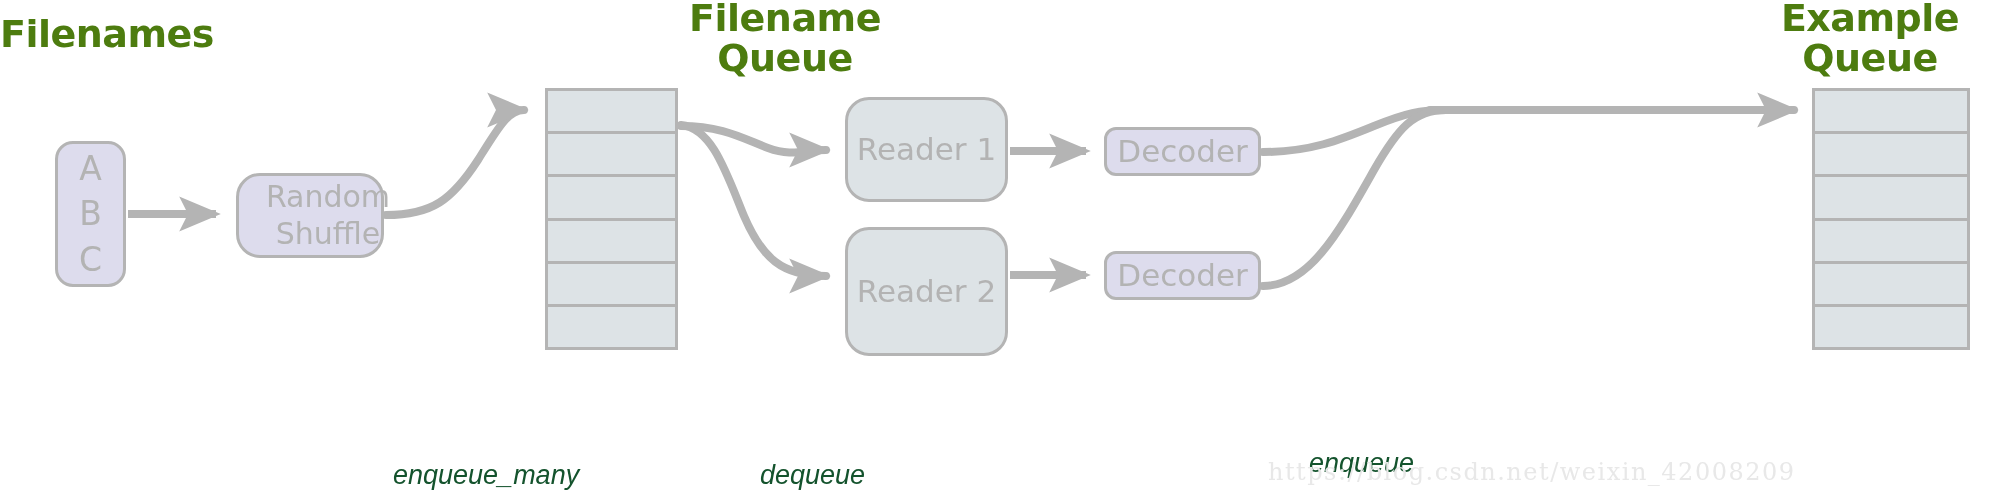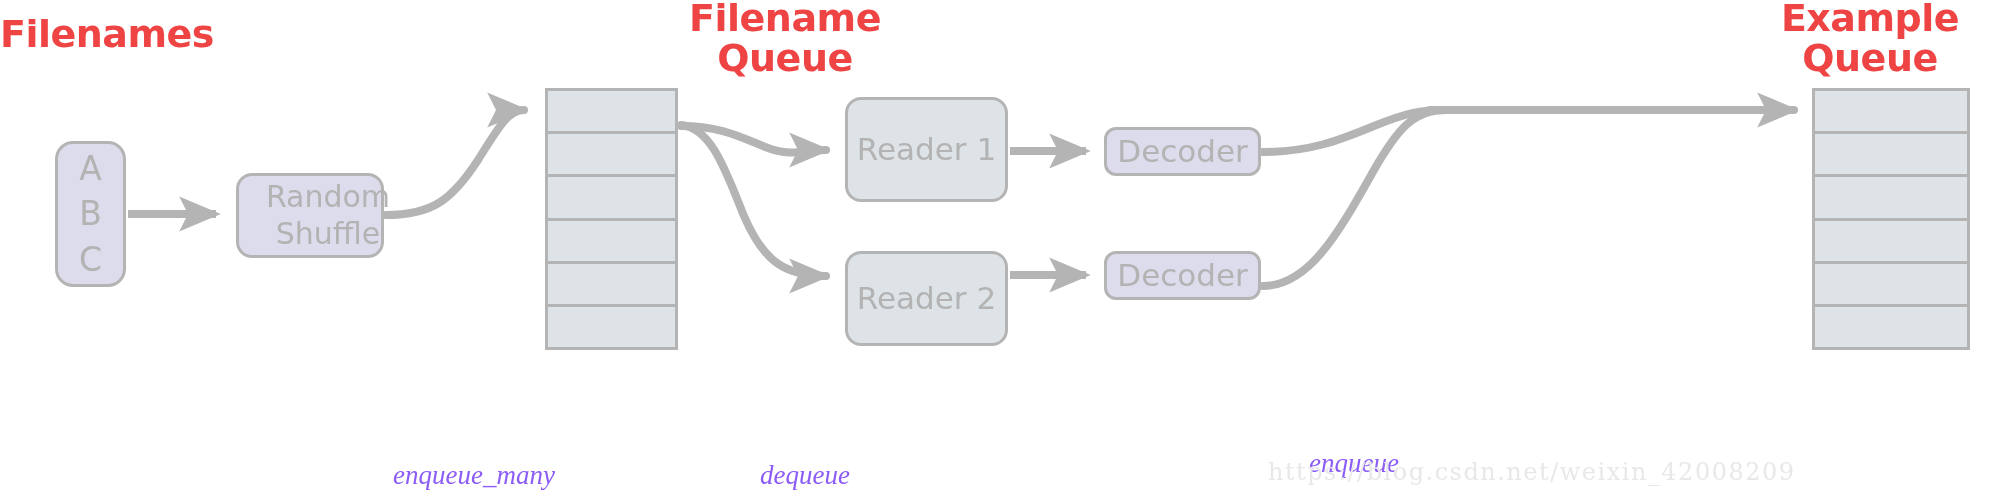--- a/index.html
+++ b/index.html
@@ -15,21 +15,21 @@
     overflow: hidden;
     font-family: "DejaVu Sans", "Liberation Sans", sans-serif;
   }
   
   .heading {
     position: absolute;
     font-family: "DejaVu Sans", "Liberation Sans", sans-serif;
     font-weight: bold;
     font-size: 38px;
     line-height: 1.06;
-    color: #ef4444;
+    color: #4d7c0f;
     letter-spacing: -0.5px;
     white-space: pre-line;
     text-align: center;
   }
   #heading-filenames {
     left: 0px;
     top: 14px;
     width: 210px;
     text-align: center;
   }
@@ -42,21 +42,21 @@
     left: 1745px;
     top: -2px;
     width: 250px;
   }
 
   
   .node {
     position: absolute;
     box-sizing: border-box;
     border: 3px solid #b4b4b4;
-    border-radius: 16px;
+    border-radius: 24px;
     display: flex;
     align-items: center;
     justify-content: center;
     text-align: center;
     color: #b3b3b3;
     font-size: 31px;
     line-height: 1.22;
     font-family: "DejaVu Sans", "Liberation Sans", sans-serif;
     white-space: pre-line;
     user-select: none;
@@ -84,22 +84,21 @@
   #node-reader-1 {
     left: 845px;
     top: 97px;
     width: 163px;
     height: 105px;
   }
   #node-reader-2 {
     left: 845px;
     top: 227px;
     width: 163px;
-    height: 95px;
-    margin-top: 24px;
+    height: 129px;
   }
   #node-decoder-1 {
     left: 1104px;
     top: 127px;
     width: 157px;
     height: 49px;
     border-radius: 12px;
   }
   #node-decoder-2 {
     left: 1104px;
@@ -144,24 +143,24 @@
     left: 0;
     top: 0;
     width: 1991px;
     height: 495px;
     pointer-events: none;
   }
 
   
   .op-label {
     position: absolute;
-    font-family: Liberation Serif, serif;
+    font-family: Liberation Sans, sans-serif;
     font-style: italic;
     font-size: 27px;
-    color: #8b5cf6;
+    color: #14532d;
     white-space: nowrap;
   }
   #op-enqueue-many { left: 393px; top: 460px; }
   #op-dequeue      { left: 760px; top: 460px; }
   #op-enqueue      { left: 1309px; top: 448px; }
 
   
   #watermark {
     position: absolute;
     left: 1268px;

